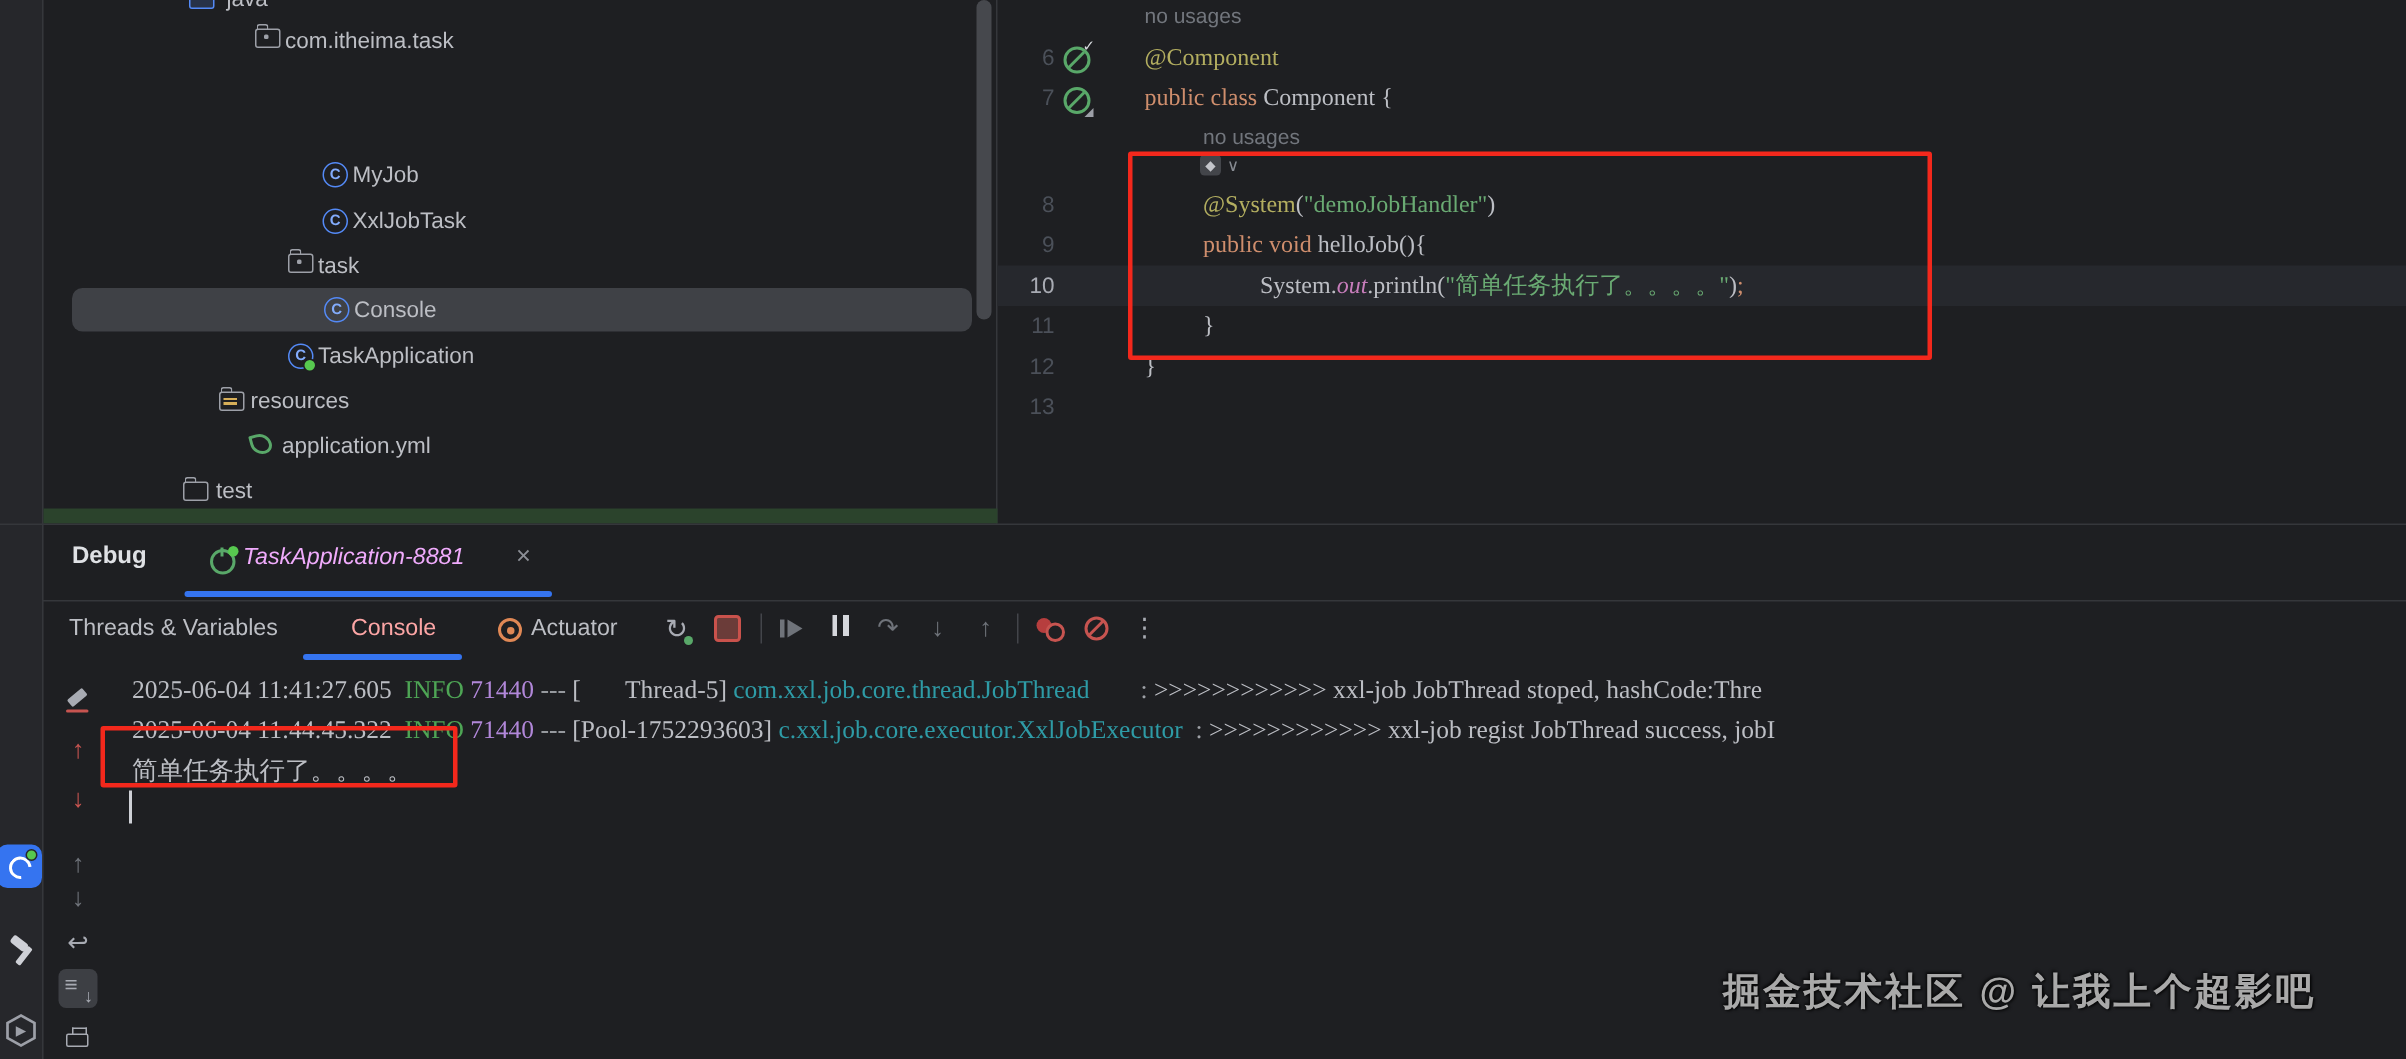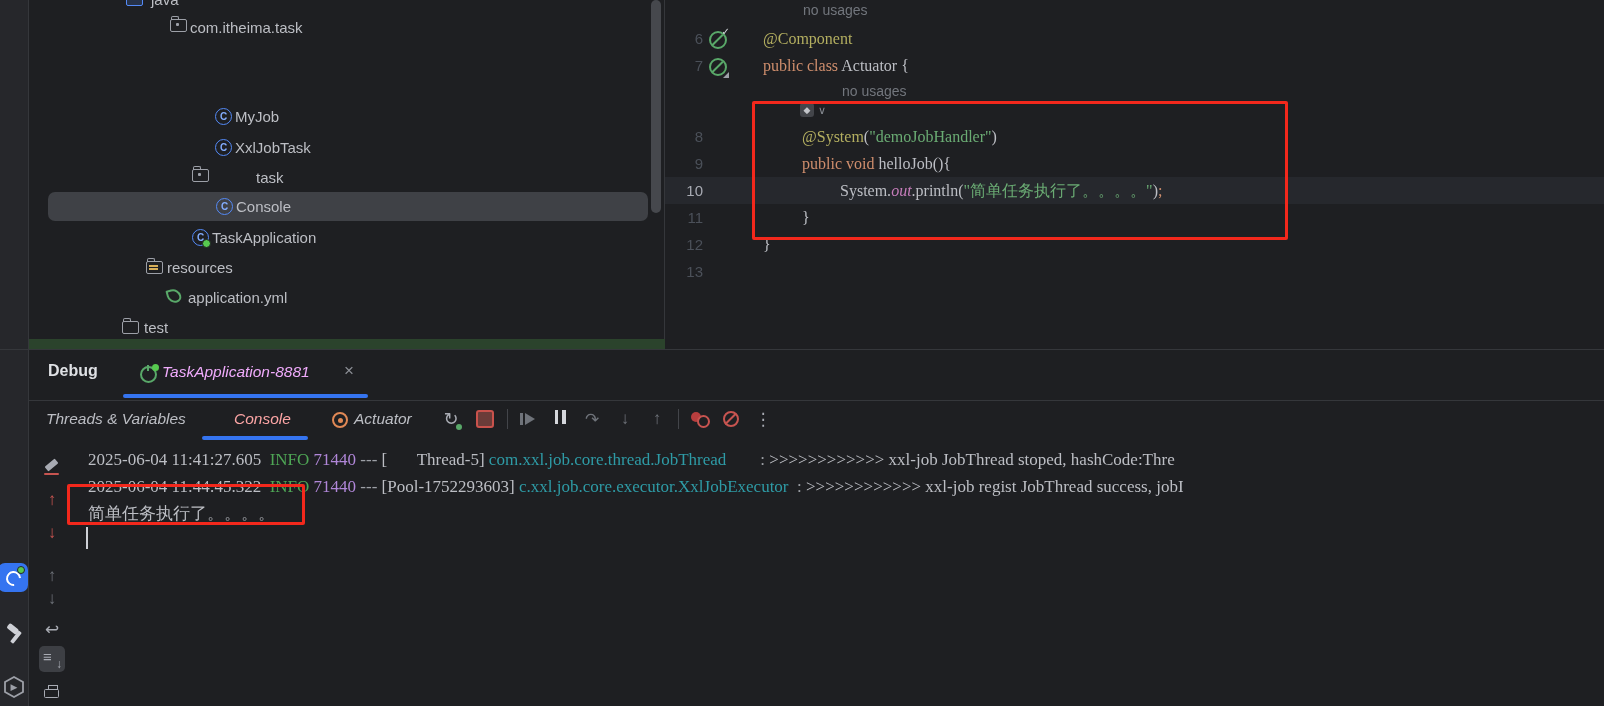--- a/index.html
+++ b/index.html
@@ -31,38 +31,38 @@
   .clsI{position:relative;width:15px;height:15px;border:1.5px solid #548AF7;border-radius:50%;color:#83ACFC;font-size:10px;font-weight:bold;line-height:15px;text-align:center;}
   .clsI .runDot{position:absolute;right:-3px;bottom:-3px;width:7px;height:7px;border-radius:50%;background:#57C94F;border:1px solid #1E1F22;}
   .leaf{width:10px;height:10px;border:2px solid #59A869;border-radius:1px 60% 40% 60%;transform:rotate(-15deg);}
   
   .mono{font-family:Liberation Serif, serif;}
   .gut-num{width:38px;text-align:right;font-size:15px;line-height:27px;color:#4B5059;}
   .gut-num.active{color:#A8ABB3;}
   .code-line{font-size:16px;line-height:27px;white-space:pre;}
   .tok-ann{color:#B3AE60;} .tok-kw{color:#CF8E6D;} .tok-pl{color:#BCBEC4;}
   .tok-str{color:#6AAB73;} .tok-fld{color:#C77DBB;font-style:italic;}
-  .hint{font-size:14px;color:#72767D;line-height:20px;white-space:pre;margin-left:40px;}
+  .hint{font-size:14px;color:#72767D;line-height:20px;white-space:pre;}
   .cur-band{background:#26282D;}
   .redbox{border:3px solid #F3281C;border-radius:2px;z-index:30;}
   .bean{position:relative;width:14px;height:14px;border:2px solid #59A869;border-radius:50%;}
   .bean::before{content:"";position:absolute;left:-1px;top:6px;width:15px;height:2px;background:#59A869;transform:rotate(-45deg);}
   .bean .chk{position:absolute;right:-5px;top:-7px;color:#D8DCE0;font-size:10px;}
   .bean .tri{position:absolute;right:-4px;bottom:-4px;width:0;height:0;border-left:6px solid transparent;border-bottom:6px solid #9DA0A8;}
   .ai-chip{position:relative;width:14px;height:14px;background:#43454A;border-radius:3px;color:#C3C5CA;font-size:9px;line-height:14px;text-align:center;}
   
   .hborder{background:#35373B;}
   .dbg-title{font-size:16px;font-weight:bold;color:#DFE1E5;}
   .tab-label{font-size:15.5px;color:#f0abfc;white-space:nowrap;font-style:italic;}
   .tab-close{font-size:17px;color:#8C8F96;}
   .blue-line{background:#3574F0;border-radius:2px;height:4px;}
   .sprI{position:relative;width:13px;height:13px;border:2px solid #59A869;border-radius:50%;}
   .sprI::before{content:"";position:absolute;left:4.5px;top:-3px;width:2.5px;height:6px;background:#59A869;}
   .sprI::after{content:"";position:absolute;right:-4px;top:-4px;width:7px;height:7px;border-radius:50%;background:#57C94F;}
-  .tab2{font-size:15.5px;color:#BCBEC4;white-space:nowrap;font-style:italic;}
+  .tab2{font-size:15.5px;color:#BCBEC4;white-space:nowrap;}
   .tab2.on{color:#fca5a5;}
   .act-ring{position:relative;width:12px;height:12px;border:2px solid #E08855;border-radius:50%;}
   .act-ring::after{content:"";position:absolute;left:3.5px;top:3.5px;width:5px;height:5px;border-radius:50%;background:#E08855;}
   .tool-ic{display:flex;align-items:center;justify-content:center;width:26px;height:26px;}
   .g-ar{font-size:17px;} .red{color:#C75450;} .gray{color:#6F737A;} .lgray{color:#A8ABB3;}
   .sep-v{width:1px;height:20px;background:#43454A;}
   .stopI{width:14px;height:14px;border:2px solid #C9524C;background:#6B3C39;border-radius:3px;}
   .pauseI span{display:inline-block;width:3.5px;height:14px;background:#D5D7DC;margin:0 2px;}
   .resumeI{display:flex;align-items:center;}
   .resumeI .bar{width:3px;height:12px;background:#6F737A;margin-right:2px;}
@@ -133,21 +133,21 @@
         <div class="clsI" style="position: absolute; left: 215px; top: 6px;">C</div>
         <div class="t-label" style="position: absolute; left: 235px; top: 4px;">MyJob</div>
       </div>
       <div style="position: absolute; left: 0px; top: 133px; width: 660px; height: 29px;">
         <div class="clsI" style="position: absolute; left: 215px; top: 6px;">C</div>
         <div class="t-label" style="position: absolute; left: 235px; top: 4px;">XxlJobTask</div>
       </div>
       <div style="position: absolute; left: 0px; top: 163px; width: 660px; height: 29px;">
         <span class="chev down" style="position: absolute; left: 169px; top: 6px;"></span>
         <div class="fold pkg" style="position: absolute; left: 192px; top: 6px;"></div>
-        <div class="t-label" style="position: absolute; left: 212px; top: 4px; margin-left: 44px;">task</div>
+        <div class="t-label" style="position: absolute; left: 212px; top: 4px;">task</div>
       </div>
       <div class="sel-band" style="position: absolute; left: 48px; top: 192px; width: 600px; height: 29px;"></div>
       <div style="position: absolute; left: 0px; top: 192px; width: 660px; height: 29px;">
         <div class="clsI" style="position: absolute; left: 216px; top: 6px;">C</div>
         <div class="t-label" style="position: absolute; left: 236px; top: 4px;">Console</div>
       </div>
       <div style="position: absolute; left: 0px; top: 223px; width: 660px; height: 29px;">
         <div class="clsI" style="position: absolute; left: 192px; top: 6px;">C<span class="runDot"></span></div>
         <div class="t-label" style="position: absolute; left: 212px; top: 4px;">TaskApplication</div>
       </div>
@@ -174,21 +174,21 @@
       <div class="hint" style="position: absolute; left: 98px; top: 0px;">no usages</div>
       <div class="gut-num" style="position: absolute; left: 0px; top: 25px;">6</div>
       <div class="bean" style="position: absolute; left: 44px; top: 31px;">
         <span class="chk">✓</span>
       </div>
       <div class="mono code-line" style="position: absolute; left: 98px; top: 25px;"><span class="tok-ann">@Component</span></div>
       <div class="gut-num" style="position: absolute; left: 0px; top: 52px;">7</div>
       <div class="bean" style="position: absolute; left: 44px; top: 58px;">
         <span class="tri"></span>
       </div>
-      <div class="mono code-line" style="position: absolute; left: 98px; top: 52px;"><span class="tok-kw">public class </span><span class="tok-pl">Actuator {</span></div>
+      <div class="mono code-line" style="position: absolute; left: 98px; top: 52px;"><span class="tok-kw">public class </span><span class="tok-pl">Component {</span></div>
       <div class="hint" style="position: absolute; left: 137px; top: 81px;">no usages</div>
       <div style="position: absolute; left: 135px; top: 103px; display: flex; gap: 4px; align-items: center;">
         <div class="ai-chip">◆</div>
         <span style="color: rgb(135, 139, 146); font-size: 11px;">∨</span>
       </div>
       <div class="gut-num" style="position: absolute; left: 0px; top: 123px;">8</div>
       <div class="mono code-line" style="position: absolute; left: 137px; top: 123px;"><span class="tok-ann">@System</span><span class="tok-pl">(</span><span class="tok-str">"demoJobHandler"</span><span class="tok-pl">)</span></div>
       <div class="gut-num" style="position: absolute; left: 0px; top: 150px;">9</div>
       <div class="mono code-line" style="position: absolute; left: 137px; top: 150px;"><span class="tok-kw">public void </span><span class="tok-pl">helloJob(){</span></div>
       <div class="cur-band" style="position: absolute; left: 0px; top: 177px; width: 939px; height: 27px;"></div>
@@ -302,13 +302,14 @@
       </div>
     </div>
   <div class="abs" id="console-out" style="left:88px;top:446px;width:1516px;height:260px;overflow:hidden;">
       <div class="mono con-line" style="position: absolute; left: 0px; top: 0px;"><span class="c-t">2025-06-04 11:41:27.605  </span><span class="c-info">INFO</span><span class="c-t"> </span><span class="c-pid">71440</span><span class="c-dim"> --- </span><span class="c-t">[       Thread-5] </span><span class="c-log">com.xxl.job.core.thread.JobThread       </span><span class="c-dim"> : </span><span class="c-t">&gt;&gt;&gt;&gt;&gt;&gt;&gt;&gt;&gt;&gt;&gt;&gt; xxl-job JobThread stoped, hashCode:Thre</span></div>
       <div class="mono con-line" style="position: absolute; left: 0px; top: 27px;"><span class="c-t">2025-06-04 11:44:45.322  </span><span class="c-info">INFO</span><span class="c-t"> </span><span class="c-pid">71440</span><span class="c-dim"> --- </span><span class="c-t">[Pool-1752293603] </span><span class="c-log">c.xxl.job.core.executor.XxlJobExecutor </span><span class="c-dim"> : </span><span class="c-t">&gt;&gt;&gt;&gt;&gt;&gt;&gt;&gt;&gt;&gt;&gt;&gt; xxl-job regist JobThread success, jobI</span></div>
       <div class="mono con-line" style="position: absolute; left: 0px; top: 54px;"><span class="c-t">简单任务执行了。。。。</span></div>
     </div>
   <div class="abs redbox" style="left:67px;top:484px;width:232px;height:35px;"></div>
   <div class="abs caret" style="left:86px;top:527px;height:22px;z-index:31;"></div>
 
+  <div class="abs" id="watermark" style="right:60px;top:644px;">掘金技术社区 @ 让我上个超影吧</div>
 </div>
 
 </body></html>

